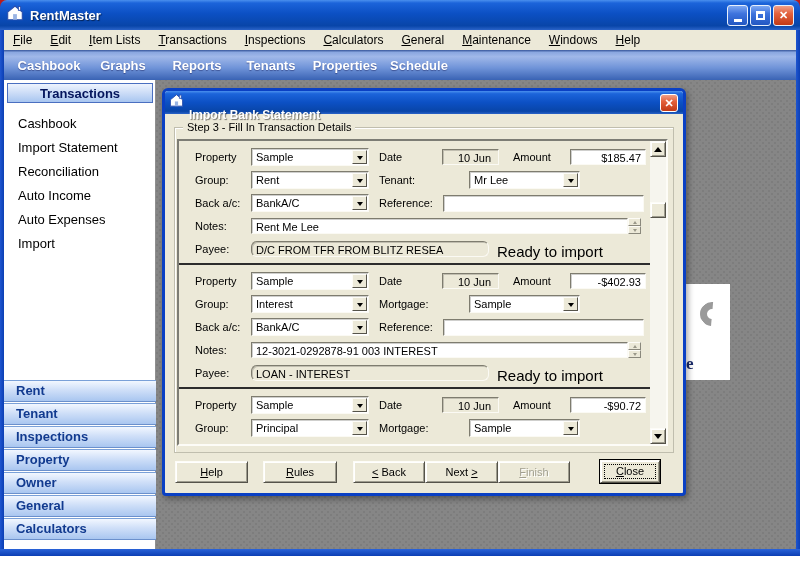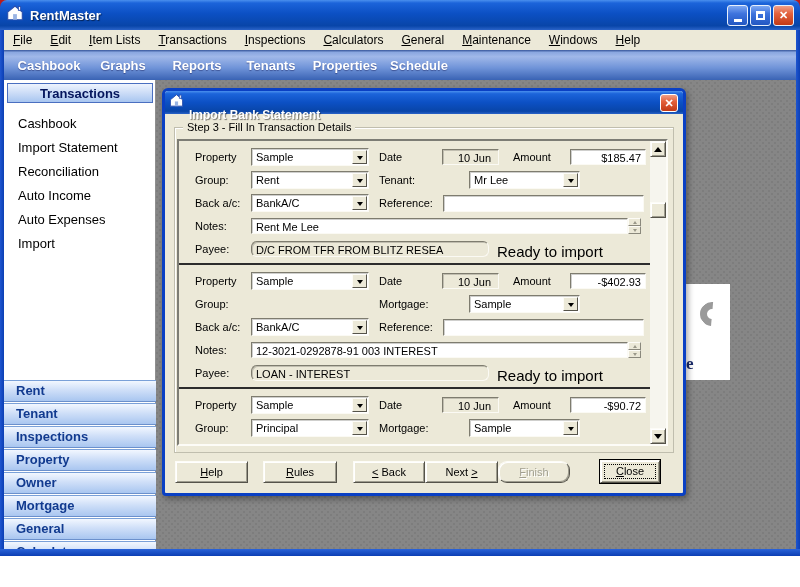--- a/index.html
+++ b/index.html
@@ -191,21 +191,20 @@
         <div class="side-item">Auto Income</div>
         <div class="side-item">Auto Expenses</div>
         <div class="side-item">Import</div>
       </div>
       <div id="sidebar-cats">
         <div class="side-cat">Rent</div>
         <div class="side-cat">Tenant</div>
         <div class="side-cat">Inspections</div>
         <div class="side-cat">Property</div>
         <div class="side-cat">Owner</div>
-        <div class="side-cat">Mortgage</div>
         <div class="side-cat">General</div>
         <div class="side-cat">Calculators</div>
       </div>
       <div id="sidebar-footer">
         <div id="expand-btn">&gt;</div>
       </div>
     </div>
 
     <div id="logo-card">
       <div id="logo-swoosh"></div>
@@ -304,20 +303,26 @@
                       <i class="arr"></i>
                     </span>
                 </div>
                 <span class="lbl l2">Date</span>
                 <div class="field datef">10 Jun</div>
                 <span class="lbl lamt">Amount</span>
                 <div class="field amtf">-$402.93</div>
               </div>
               <div class="trow">
                 <span class="lbl l1">Group:</span>
+                <div class="combo c1">
+                  <span class="ctxt">Interest</span>
+                  <span class="cbtn">
+                      <i class="arr"></i>
+                    </span>
+                </div>
                 <span class="lbl l2">Mortgage:</span>
                 <div class="combo c2">
                   <span class="ctxt">Sample</span>
                   <span class="cbtn">
                       <i class="arr"></i>
                     </span>
                 </div>
               </div>
               <div class="trow">
                 <span class="lbl l1">Back a/c:</span>
@@ -392,19 +397,19 @@
             <div class="sbtn down">
                 <i></i>
               </div>
           </div>
         </div>
 
         <div class="dbtn" style="left:10px;width:73px;"><u>H</u>elp</div>
         <div class="dbtn" style="left:98px;width:74px;"><u>R</u>ules</div>
         <div class="dbtn" style="left:188px;width:72px;"><u>&lt;</u> Back</div>
         <div class="dbtn" style="left:260px;width:73px;">Next <u>&gt;</u></div>
-        <div class="dbtn disabled" style="left:333px;width:72px;border-radius:9px;"><u>F</u>inish</div>
+        <div class="dbtn disabled" style="left:333px;width:72px;"><u>F</u>inish</div>
         <div class="dbtn default" style="left:435px;width:60px;"><u>C</u>lose</div>
       </div>
     </div>
 
   </div>
 </div>
 
 </body></html>

